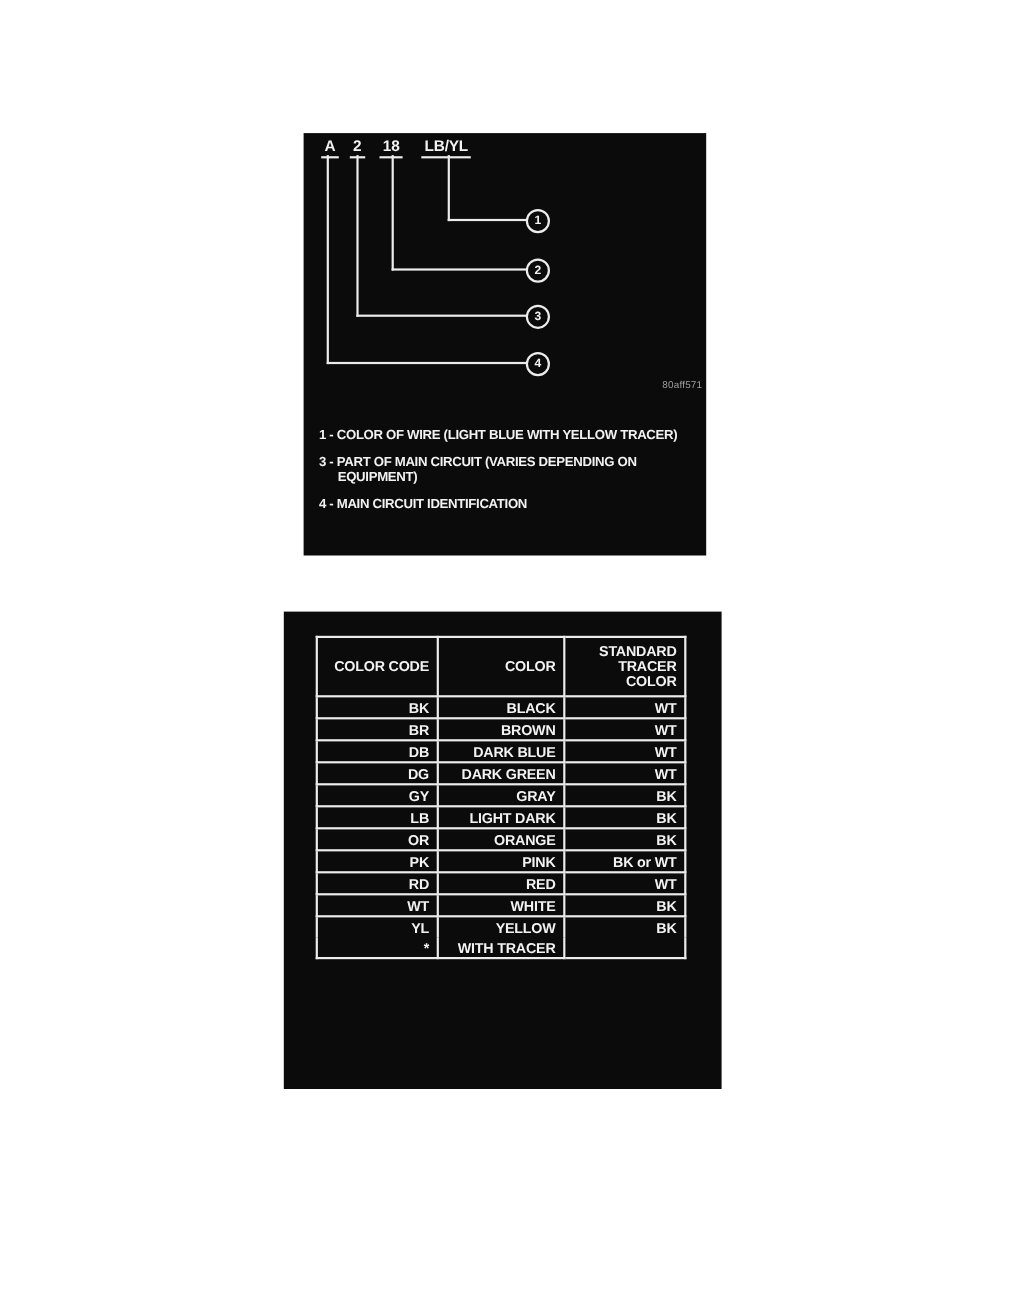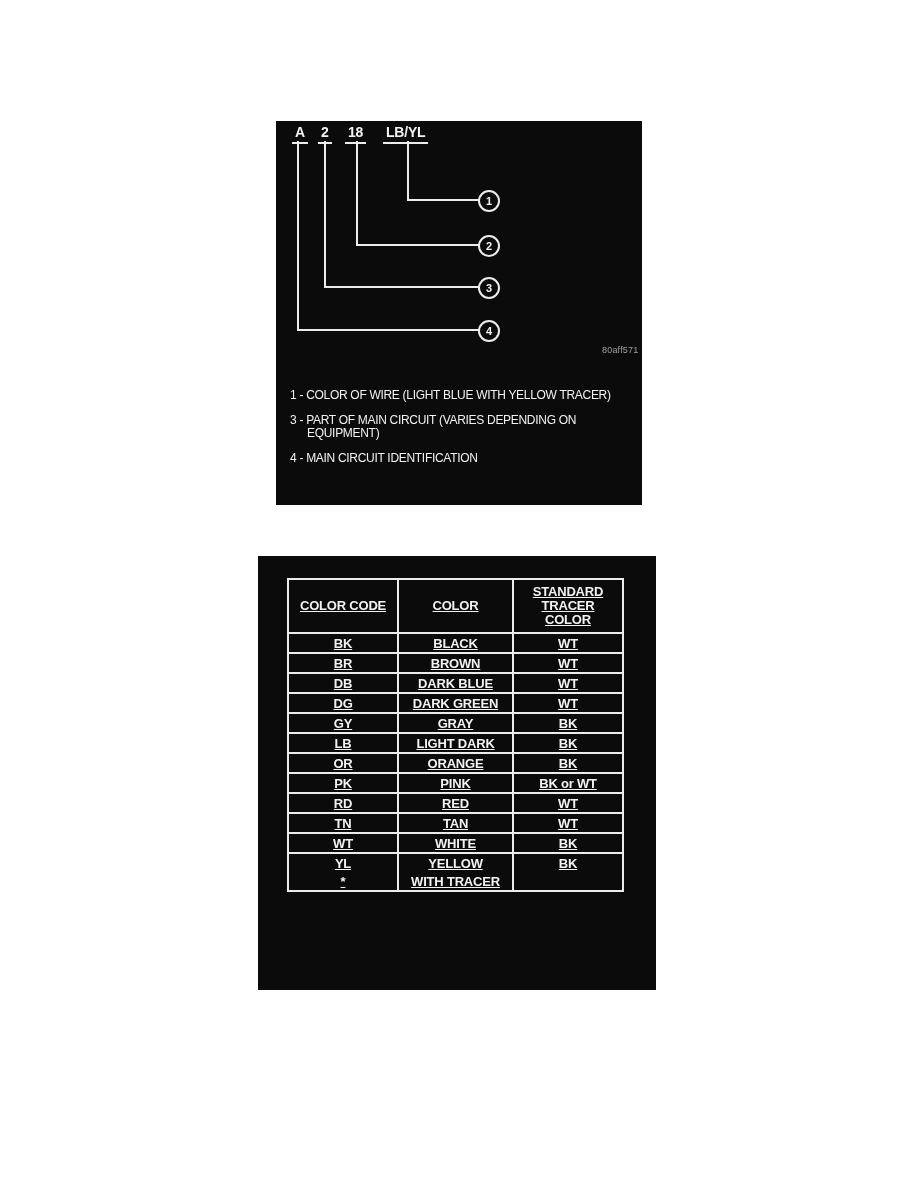--- a/index.html
+++ b/index.html
@@ -31,36 +31,35 @@
     border:2px solid var(--line,#ececec);border-radius:50%;
     display:flex;align-items:center;justify-content:center;
     font-size:11px;font-weight:bold;line-height:1;
   }
   .watermark{
     position:absolute;left:326px;top:224px;
     font-size:9px;color:#9f9f9f;letter-spacing:0.2px;
   }
   .legend{position:absolute;left:14px;top:268px;width:344px;}
   .legend-item{
-    font-size:12px;font-weight:normal;letter-spacing:-0.3px;
+    font-size:12px;font-weight:bold;letter-spacing:-0.3px;
     line-height:13px;margin-bottom:12px;
   }
   .legend-cont{padding-left:17px;}
 
   
   .table-wrap{position:absolute;left:29px;top:22px;}
   .color-table{
     border-collapse:collapse;table-layout:fixed;width:335px;
     border:2px solid var(--line,#ececec);
   }
   .color-table th,.color-table td{
     border:2px solid var(--line,#ececec);
-    font-weight:bold;text-align:center;vertical-align:middle;
+    font-weight:bold;text-align:right;vertical-align:middle;
     color:var(--text,#f2f2f2);
-    text-decoration:underline;
   }
   .color-table th{
     font-size:13px;line-height:14px;letter-spacing:-0.2px;
     height:48px;padding:2px 7px;
   }
   .color-table td{
     font-size:13px;line-height:15px;letter-spacing:-0.2px;
     height:16px;padding:1px 7px;white-space:nowrap;overflow:hidden;
   }
   .color-table col.c1{width:110px;}
@@ -170,25 +169,20 @@
               <td>PK</td>
               <td>PINK</td>
               <td>BK or WT</td>
             </tr>
             <tr>
               <td>RD</td>
               <td>RED</td>
               <td>WT</td>
             </tr>
             <tr>
-              <td>TN</td>
-              <td>TAN</td>
-              <td>WT</td>
-            </tr>
-            <tr>
               <td>WT</td>
               <td>WHITE</td>
               <td>BK</td>
             </tr>
             <tr>
               <td>YL</td>
               <td>YELLOW</td>
               <td>BK</td>
             </tr>
             <tr>

